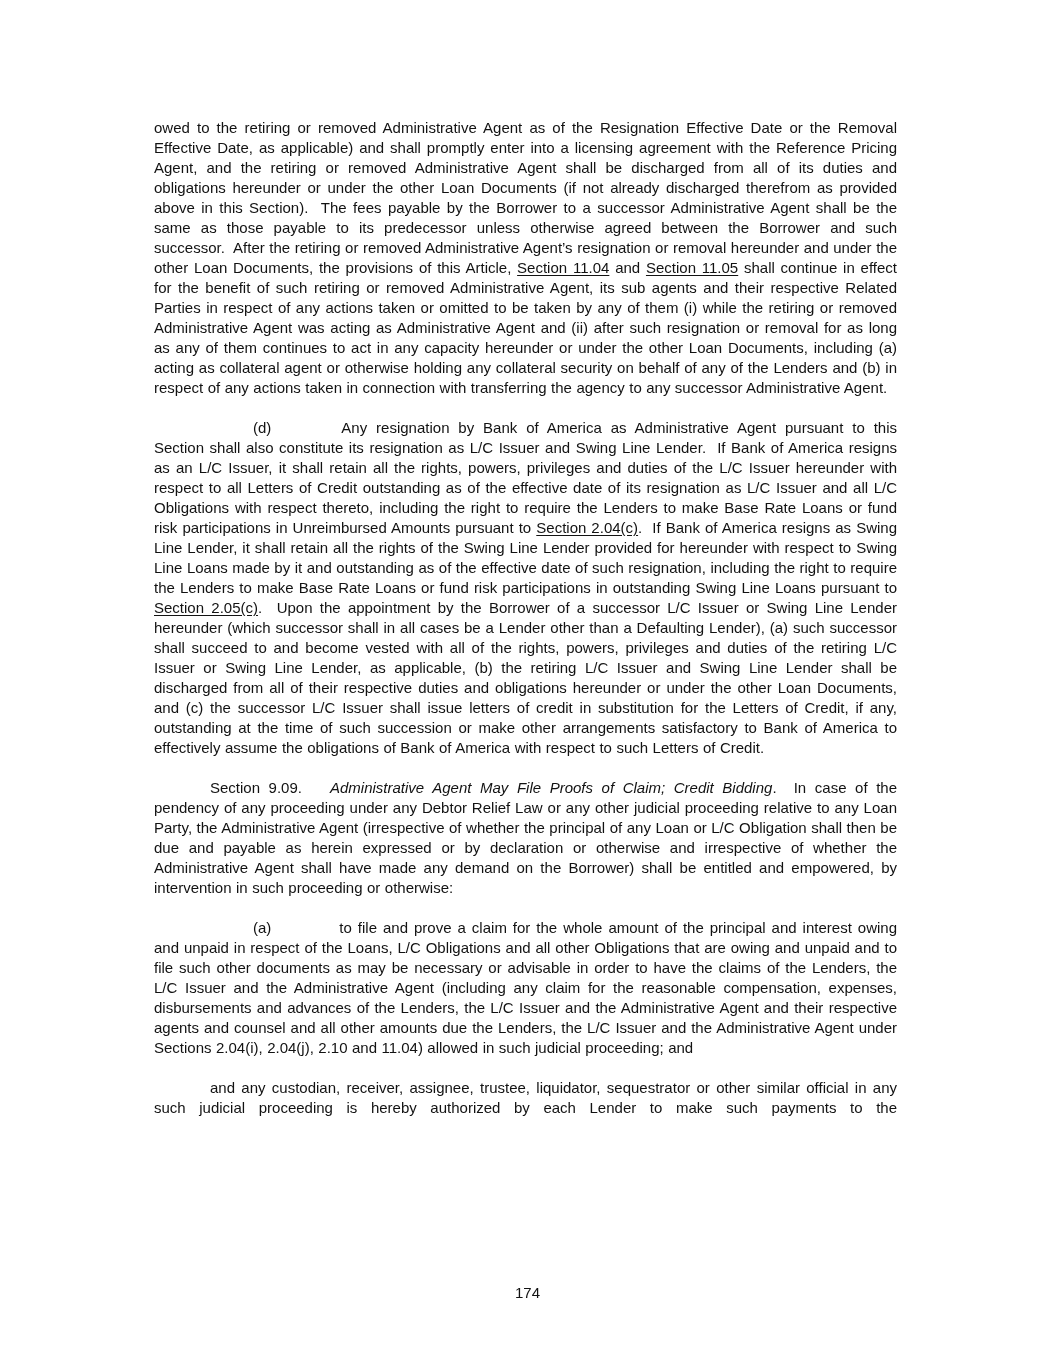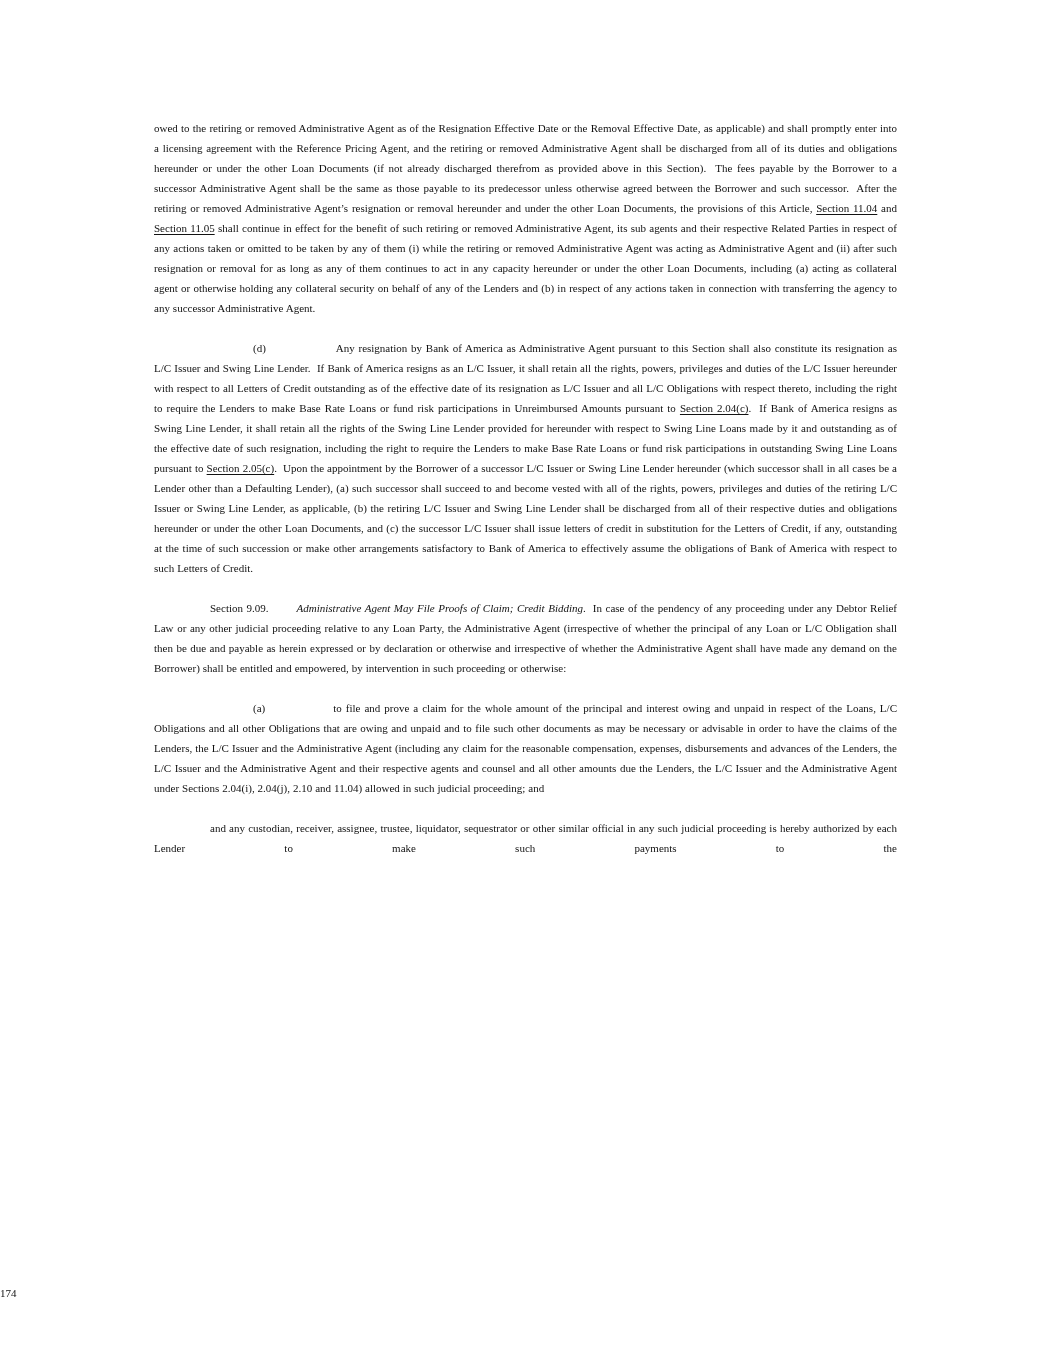--- a/index.html
+++ b/index.html
@@ -5,22 +5,22 @@
   html, body {
     margin: 0;
     padding: 0;
     background: #ffffff;
   }
   .page {
     position: relative;
     width: 1055px;
     height: 1365px;
     background: #ffffff;
-    font-family: Liberation Serif, serif;
-    font-size: 11px;
+    font-family: Liberation Sans, sans-serif;
+    font-size: 15px;
     line-height: 20px;
     color: #121212;
     overflow: hidden;
   }
   .content {
     position: absolute;
     left: 154px;
     top: 118px;
     width: 743px;
   }
@@ -32,20 +32,21 @@
   .para:last-child { margin-bottom: 4px; }
   .tab { display: inline-block; height: 1px; }
   .u { text-decoration: underline; text-underline-offset: 2px; }
   .i { font-style: italic; }
   .justify-last { text-align-last: justify; }
   .page-number {
     position: absolute;
     left: 0;
     right: 0;
     top: 1283px;
+    text-align: center;
   }
 </style>
 </head>
 <body>
 
 <div class="page">
   <div class="content">
       <p class="para" style="text-indent: 0px;"><span>owed to the retiring or removed Administrative Agent as of the Resignation Effective Date or the Removal Effective Date, as applicable) and shall promptly enter into a licensing agreement with the Reference Pricing Agent, and the retiring or removed Administrative Agent shall be discharged from all of its duties and obligations hereunder or under the other Loan Documents (if not already discharged therefrom as provided above in this Section).&nbsp; The fees payable by the Borrower to a successor Administrative Agent shall be the same as those payable to its predecessor unless otherwise agreed between the Borrower and such successor.&nbsp; After the retiring or removed Administrative Agent’s resignation or removal hereunder and under the other Loan Documents, the provisions of this Article, </span><span class="u">Section 11.04</span><span> and </span><span class="u">Section 11.05</span><span> shall continue in effect for the benefit of such retiring or removed Administrative Agent, its sub agents and their respective Related Parties in respect of any actions taken or omitted to be taken by any of them (i) while the retiring or removed Administrative Agent was acting as Administrative Agent and (ii) after such resignation or removal for as long as any of them continues to act in any capacity hereunder or under the other Loan Documents, including (a) acting as collateral agent or otherwise holding any collateral security on behalf of any of the Lenders and (b) in respect of any actions taken in connection with transferring the agency to any successor Administrative Agent.</span></p>
       <p class="para" style="text-indent: 99px;"><span>(d)</span><span class="tab" style="width: 70px;"></span><span>Any resignation by Bank of America as Administrative Agent pursuant to this Section shall also constitute its resignation as L/C Issuer and Swing Line Lender.&nbsp; If Bank of America resigns as an L/C Issuer, it shall retain all the rights, powers, privileges and duties of the L/C Issuer hereunder with respect to all Letters of Credit outstanding as of the effective date of its resignation as L/C Issuer and all L/C Obligations with respect thereto, including the right to require the Lenders to make Base Rate Loans or fund risk participations in Unreimbursed Amounts pursuant to </span><span class="u">Section 2.04(c)</span><span>.&nbsp; If Bank of America resigns as Swing Line Lender, it shall retain all the rights of the Swing Line Lender provided for hereunder with respect to Swing Line Loans made by it and outstanding as of the effective date of such resignation, including the right to require the Lenders to make Base Rate Loans or fund risk participations in outstanding Swing Line Loans pursuant to </span><span class="u">Section 2.05(c)</span><span>.&nbsp; Upon the appointment by the Borrower of a successor L/C Issuer or Swing Line Lender hereunder (which successor shall in all cases be a Lender other than a Defaulting Lender), (a) such successor shall succeed to and become vested with all of the rights, powers, privileges and duties of the retiring L/C Issuer or Swing Line Lender, as applicable, (b) the retiring L/C Issuer and Swing Line Lender shall be discharged from all of their respective duties and obligations hereunder or under the other Loan Documents, and (c) the successor L/C Issuer shall issue letters of credit in substitution for the Letters of Credit, if any, outstanding at the time of such succession or make other arrangements satisfactory to Bank of America to effectively assume the obligations of Bank of America with respect to such Letters of Credit.</span></p>
       <p class="para" style="text-indent: 56px;"><span>Section 9.09.</span><span class="tab" style="width: 28px;"></span><span class="i">Administrative Agent May File Proofs of Claim; Credit Bidding</span><span>.&nbsp; In case of the pendency of any proceeding under any Debtor Relief Law or any other judicial proceeding relative to any Loan Party, the Administrative Agent (irrespective of whether the principal of any Loan or L/C Obligation shall then be due and payable as herein expressed or by declaration or otherwise and irrespective of whether the Administrative Agent shall have made any demand on the Borrower) shall be entitled and empowered, by intervention in such proceeding or otherwise:</span></p>

